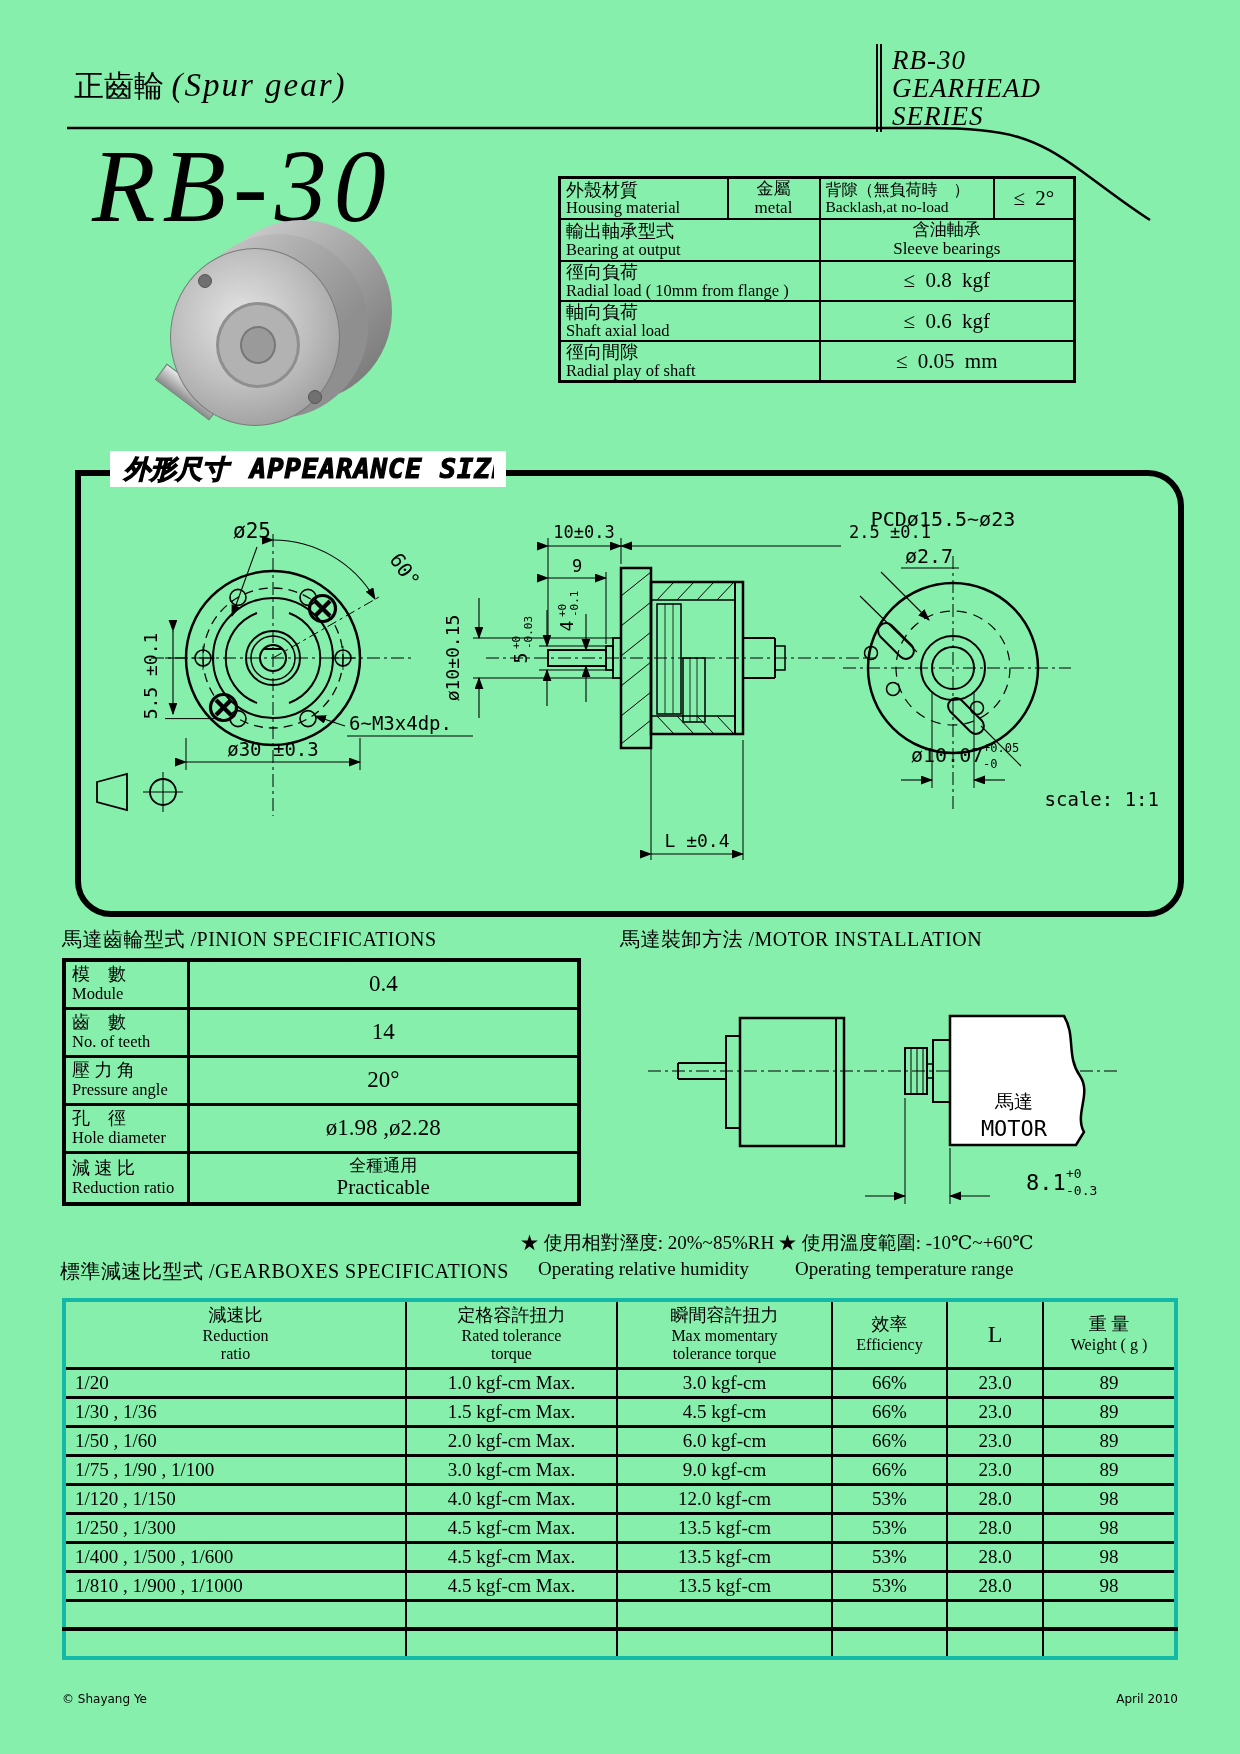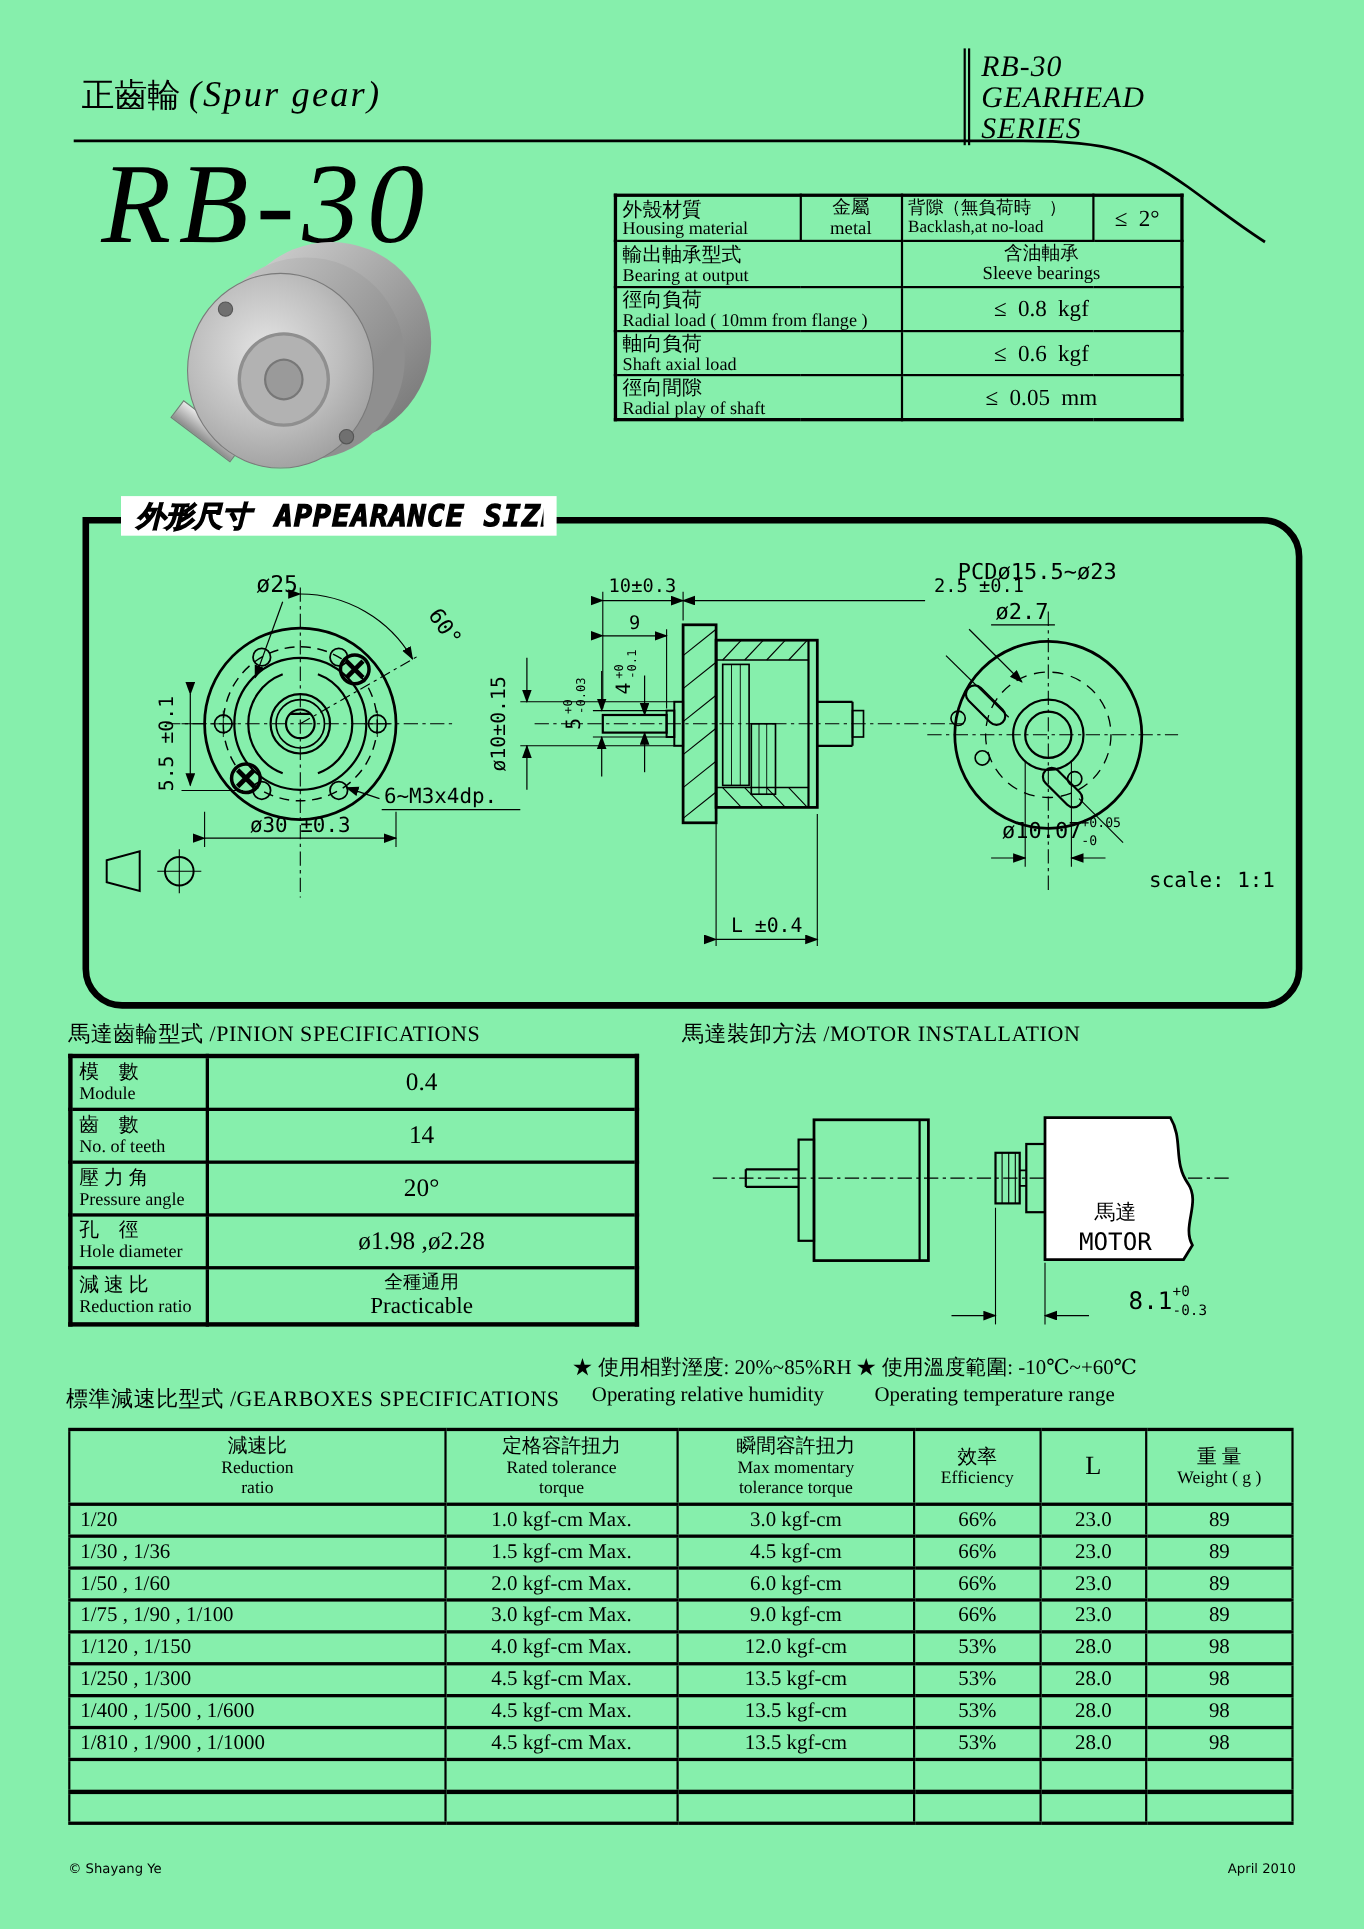--- a/index.html
+++ b/index.html
@@ -55,21 +55,21 @@
   .pinion-table tr{height:48px;}
   .pinion-table .lab .l1{font-size:18px;line-height:1.1;}
   .pinion-table .lab .l2{font-size:16.5px;line-height:1.1;}
   .pinion-table .val{text-align:center;font-size:23px;}
   .pinion-table .val2{text-align:center;font-size:17px;line-height:1.15;}
   
   .note-cjk{font-size:19px;}
   .note-en{font-size:19px;}
   
   .gear-table{left:62px;top:1298px;}
-  .gear-table table{width:1112px;border:2px solid #14b8a6;}
+  .gear-table table{width:1112px;border:4px solid #14b8a6;}
   .gear-table td{border-style:solid;border-color:#000;border-width:3px 2px;padding:0 4px;}
   .gear-table .hdr{text-align:center;vertical-align:middle;}
   .gear-table .hdr .hc{font-size:18px;line-height:1.2;}
   .gear-table .hdr .he{font-size:16px;line-height:1.15;}
   .gear-table tr.head{height:68px;}
   .gear-table tr.data{height:29px;}
   .gear-table .c-ratio{text-align:left;font-size:19px;padding-left:9px;}
   .gear-table td.cc{text-align:center;font-size:19px;}
   .gear-table tr.preheavy td{border-bottom-width:4px;}
   

